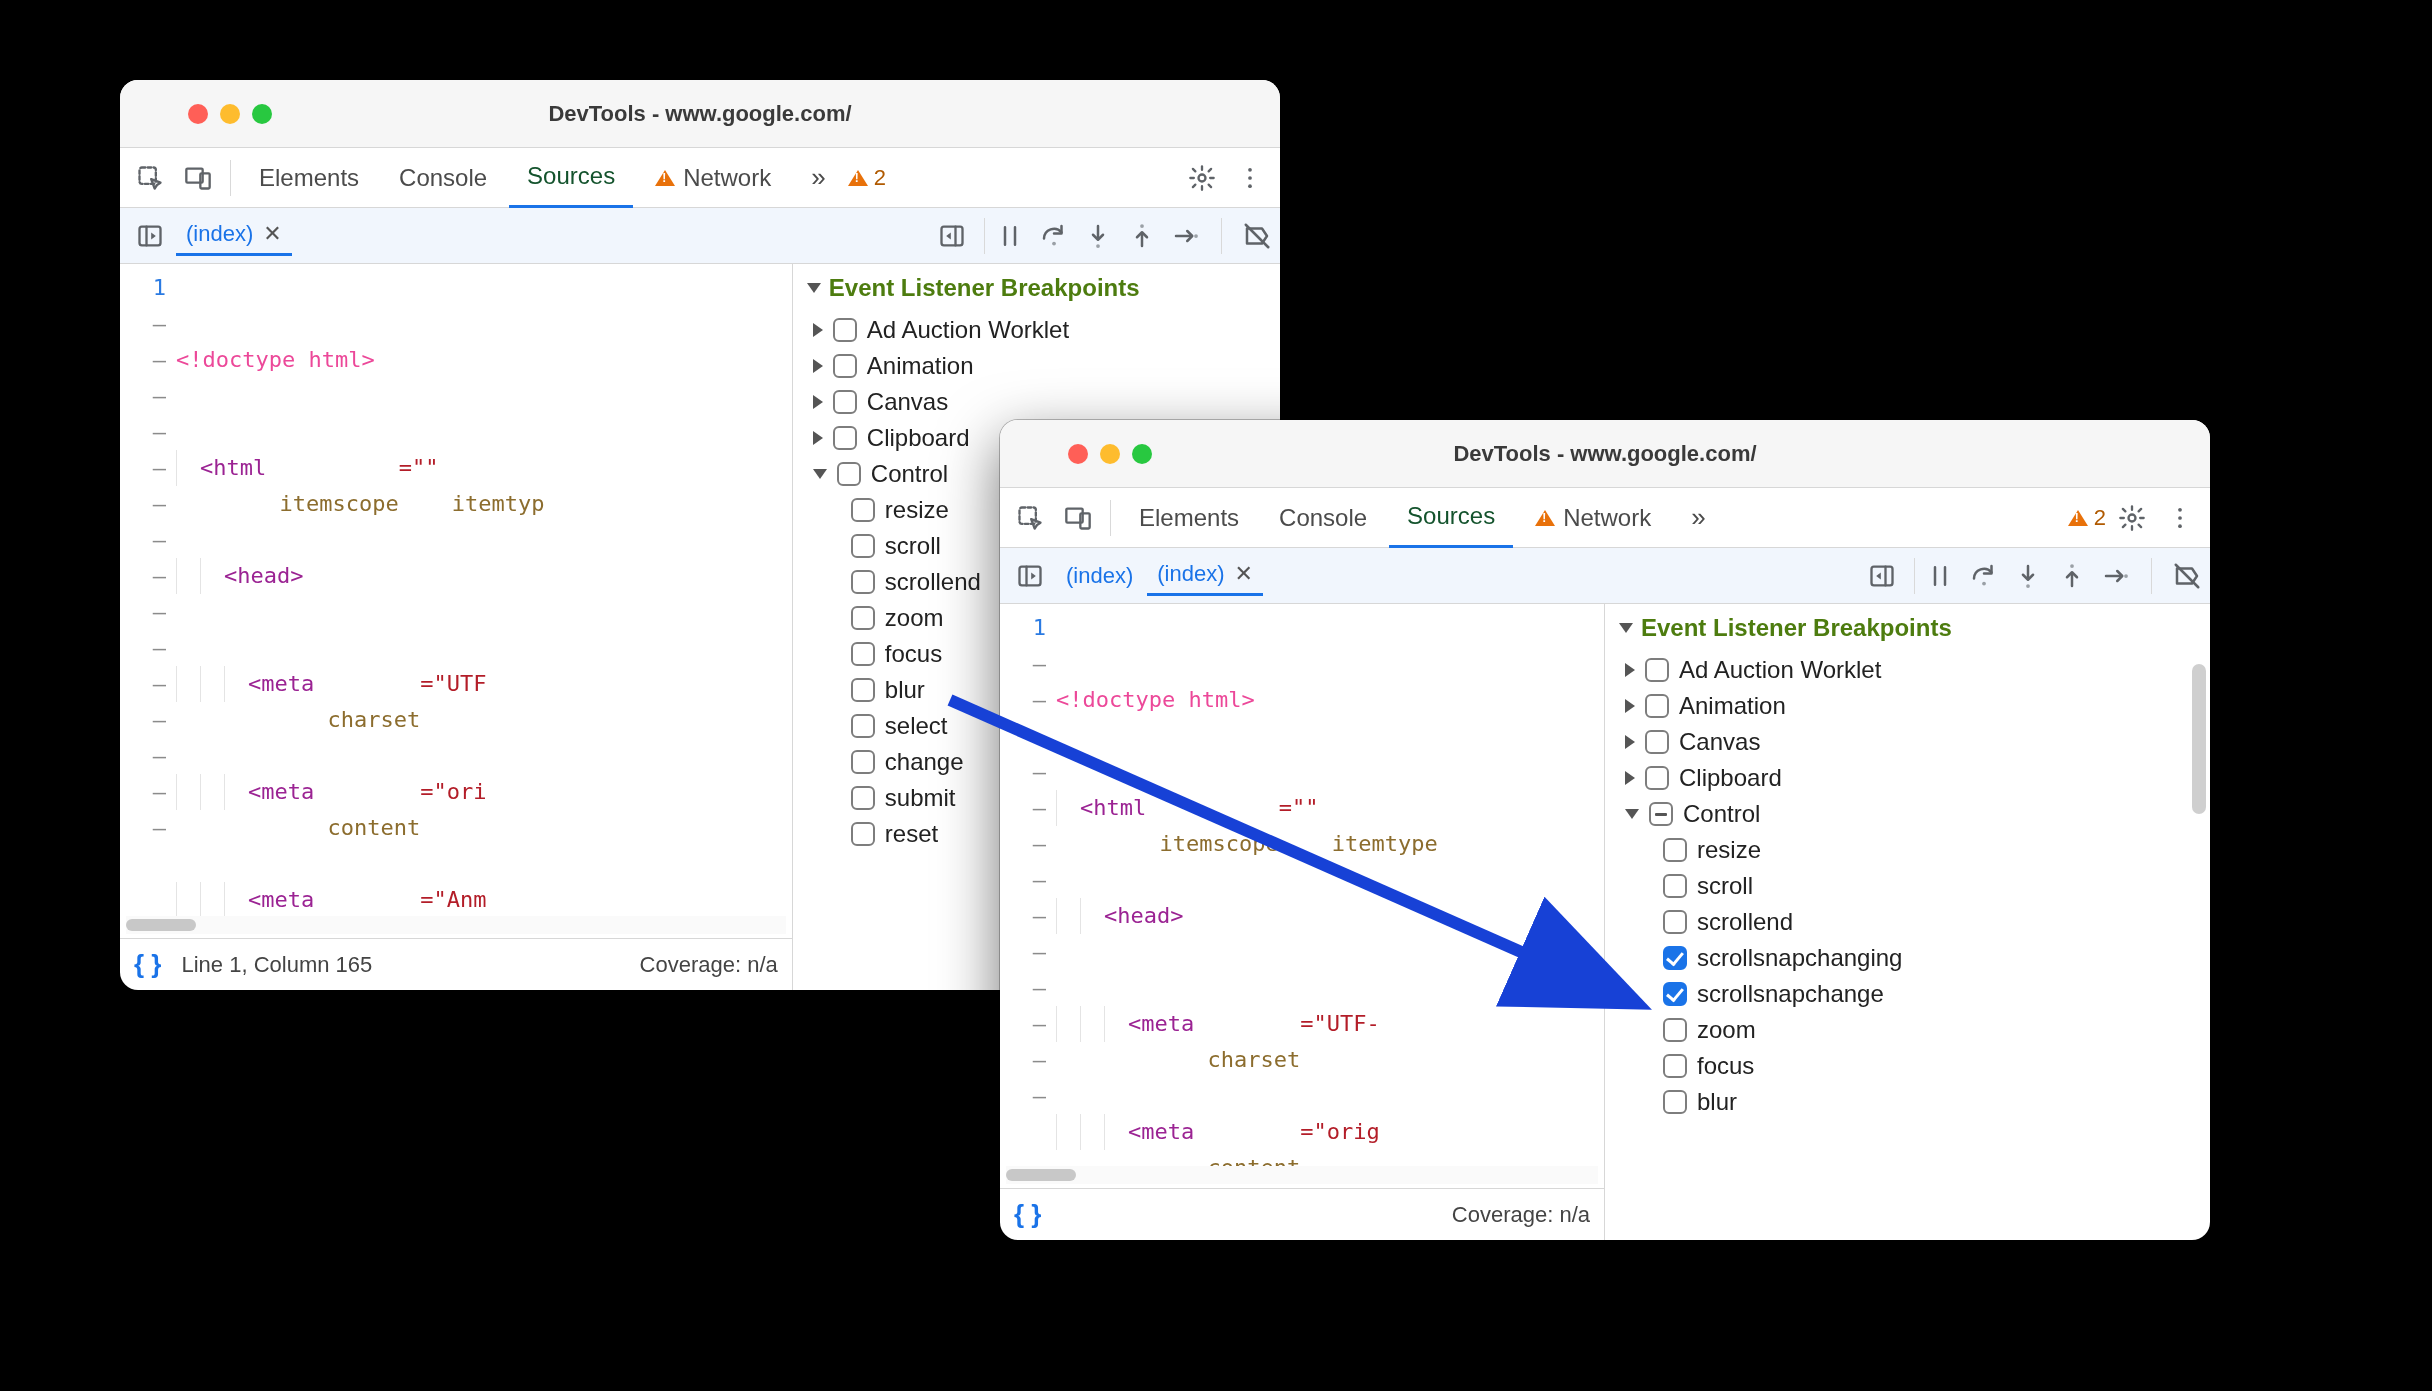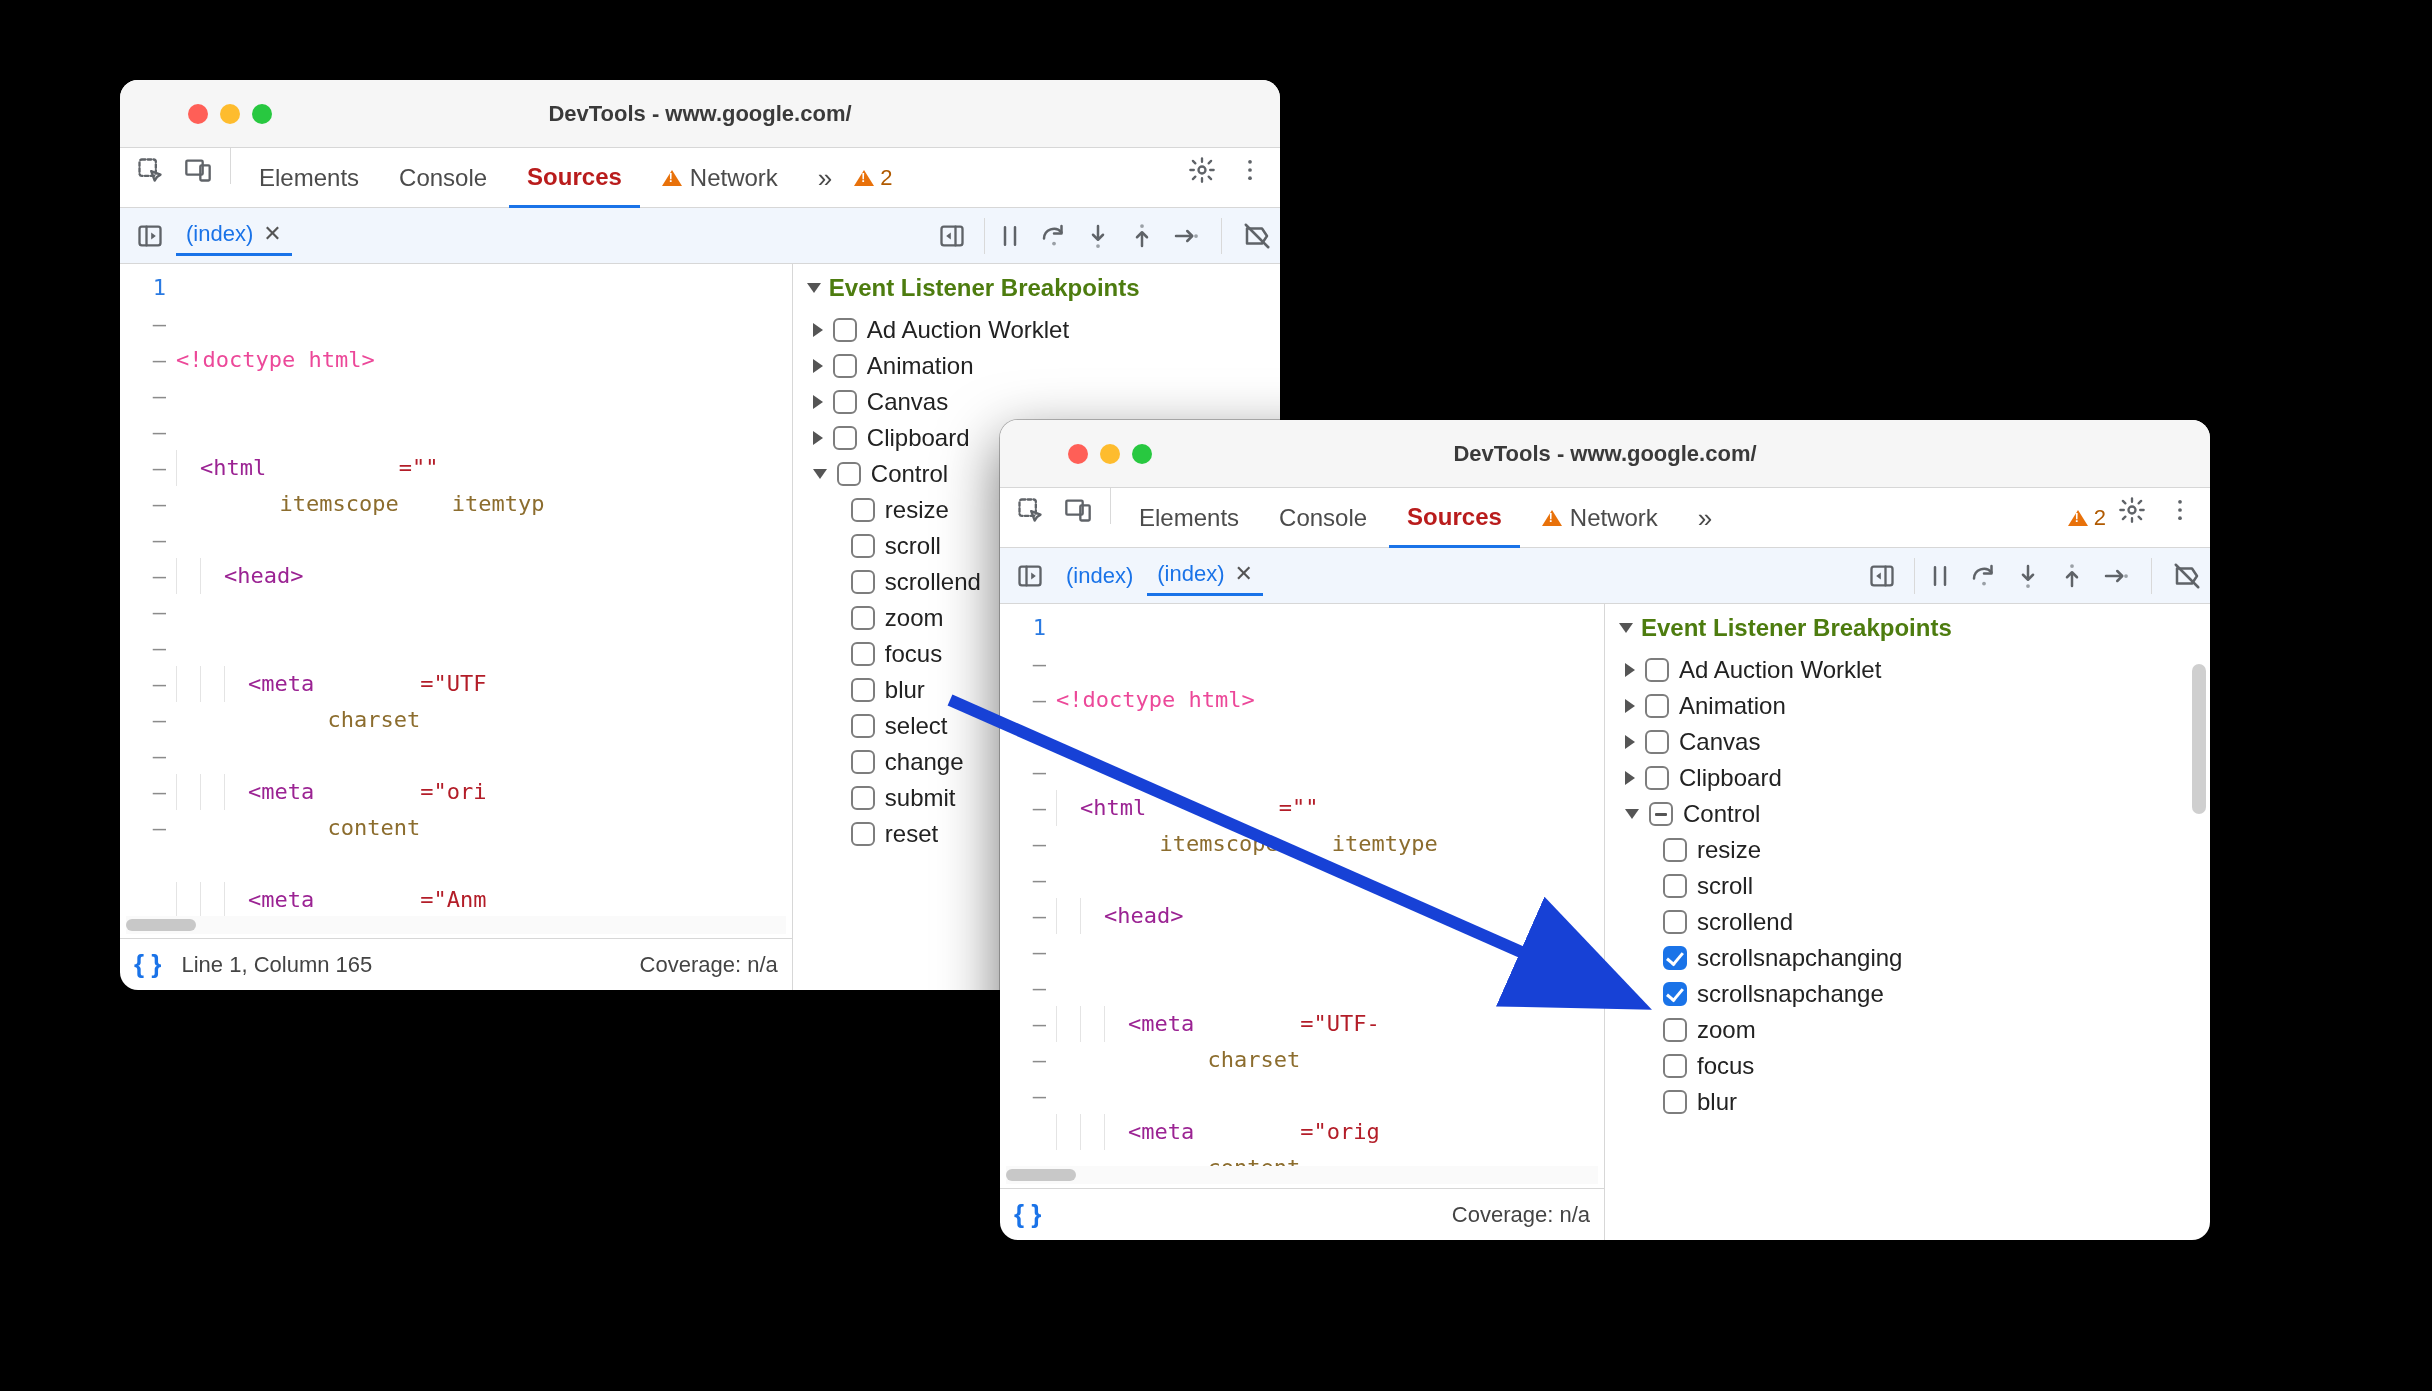--- a/index.html
+++ b/index.html
@@ -38,34 +38,34 @@
   .traffic { display:flex; gap:12px; padding-left:22px; }
   .tl { width:20px; height:20px; border-radius:50%; }
   .tl.red{background:#ff5f57;} .tl.yellow{background:#febc2e;} .tl.green{background:#28c840;}
   .titlebar-title{
     position:absolute; left:0; right:0; text-align:center;
     font-size:22px; font-weight:600; color:#3a3a3a;
   }
 
   .tabstrip{
     height:60px; border-bottom:1px solid #d7d7d7;
-    display:flex; padding:0 8px; gap:4px;
+    display:flex; align-items:center; padding:0 8px; gap:4px;
     background:#fff;
   }
   .tool-icon{
     width:44px; height:44px; display:flex;align-items:center;justify-content:center;
     color:#555; border-radius:6px;
   }
   .tool-icon svg{width:28px;height:28px;}
   .v-sep{width:1px;height:36px;background:#d9d9d9;margin:0 6px;}
   .tab{
     padding:0 18px; height:60px; display:flex;align-items:center;
     font-size:24px;color:#4b4b4b;cursor:pointer;
   }
-  .tab.active{color:#b91c1c;border-bottom:3px solid #1a73e8;font-weight:700;}
+  .tab.active{color:#14532d;border-bottom:3px solid #1a73e8;font-weight:400;}
   .warn-badge{display:flex;align-items:center;gap:6px;color:#b05a00;font-size:22px;}
   .warn-badge .tri{width:0;height:0;border-left:10px solid transparent;border-right:10px solid transparent;border-bottom:16px solid #e8710a;position:relative;}
   .warn-badge .tri::after{content:"!";position:absolute;left:-3px;top:1px;color:#fff;font-size:12px;font-weight:700;}
   .spacer{flex:1;}
 
   .subbar{
     height:56px;border-bottom:1px solid #d7d7d7;background:#f1f6fd;
     display:flex;align-items:center;padding:0 8px;gap:4px;
   }
   .file-tab{

